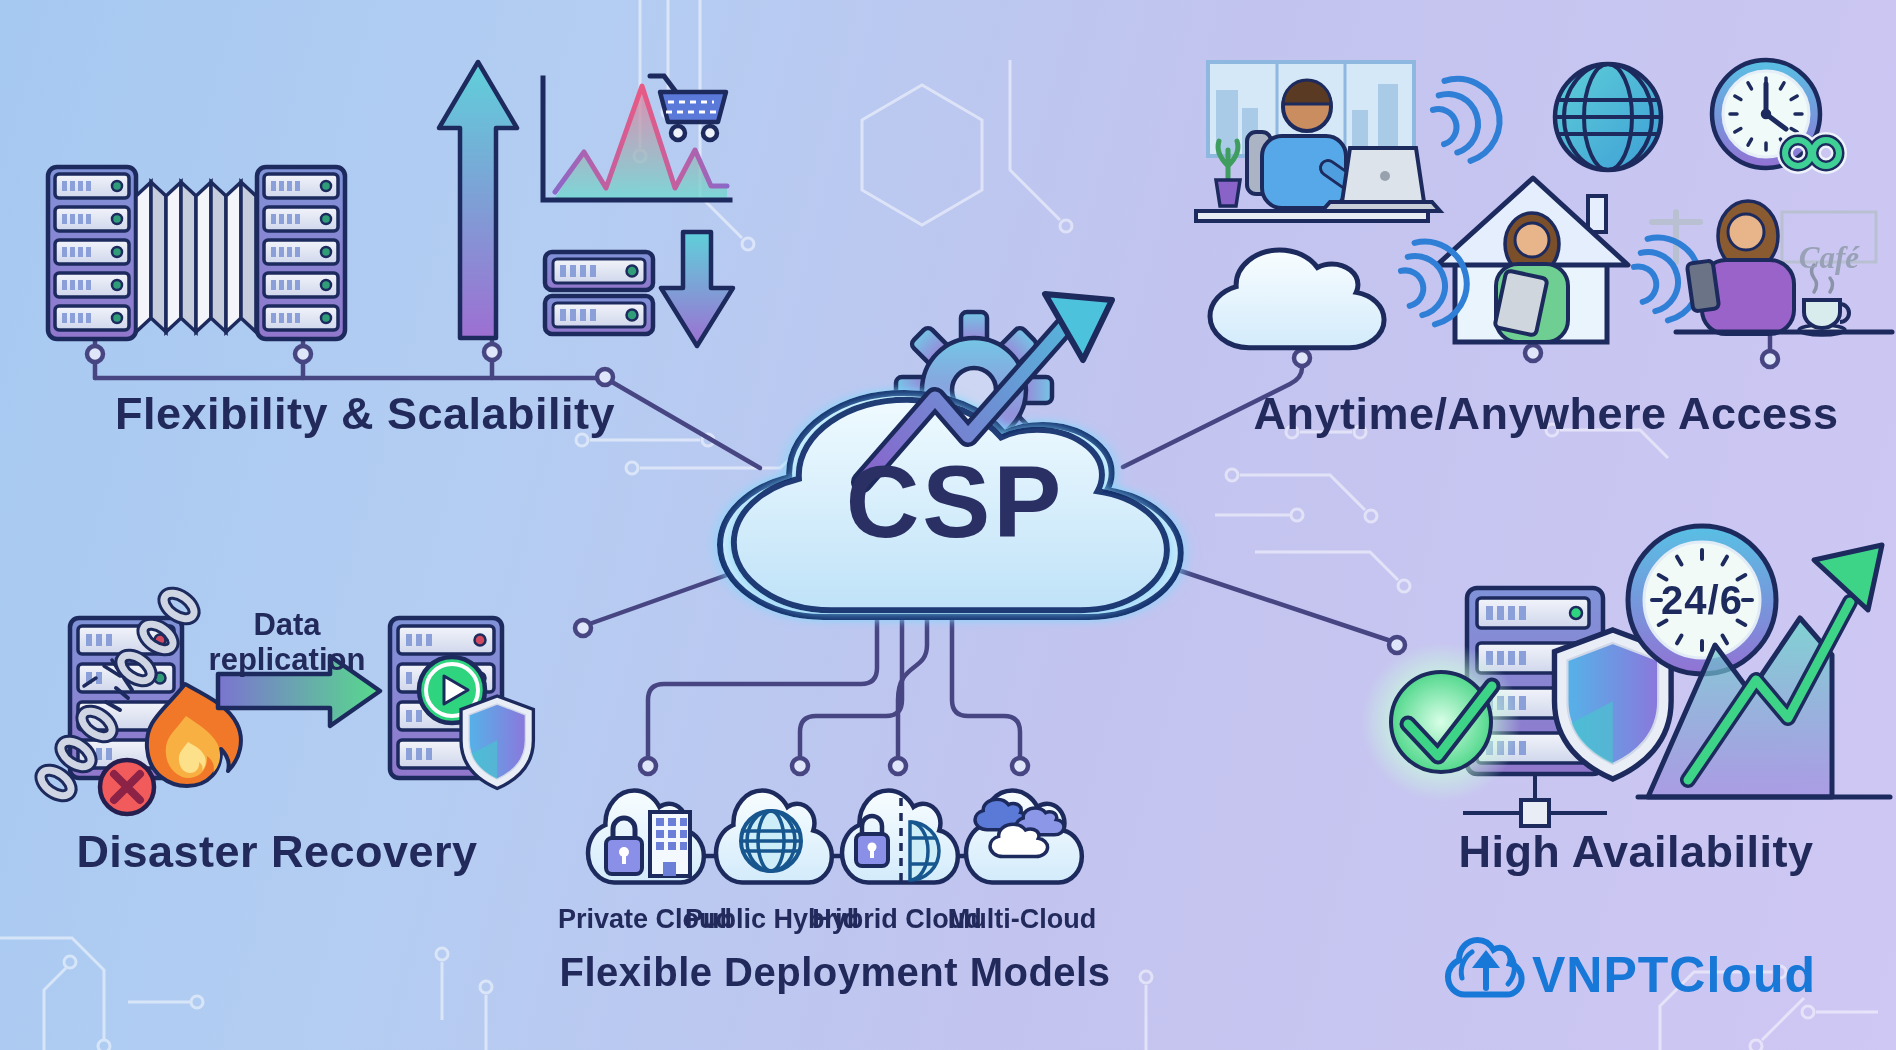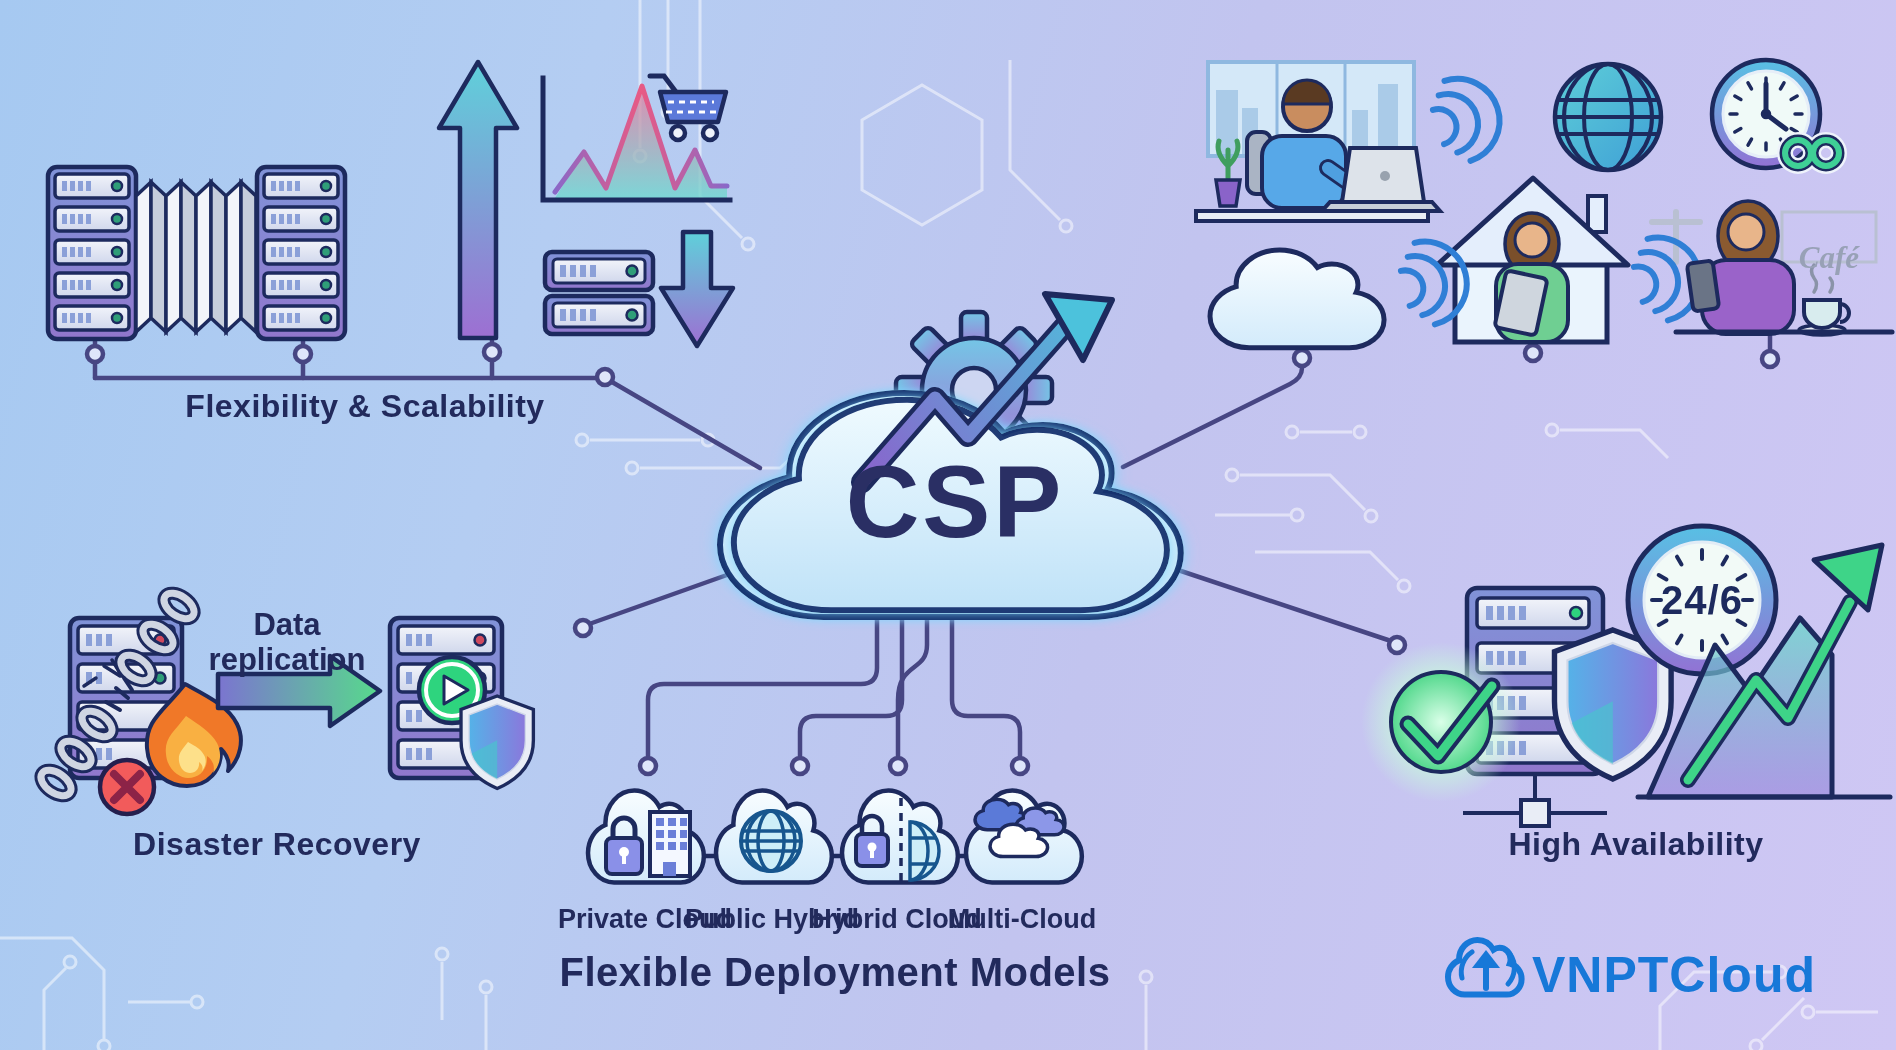--- a/index.html
+++ b/index.html
@@ -1,20 +1,20 @@
 <!DOCTYPE html>
 <html><head>
 <meta charset="utf-8">
 <style>
   html,body{margin:0;padding:0;background:#9fb6e6;}
   #stage{position:relative;width:1896px;height:1050px;overflow:hidden;
          background:linear-gradient(105deg,#a6c9f1 0%,#b4cdf2 28%,#c2c4ef 58%,#cfc7f4 100%);
          font-family:"Liberation Sans",sans-serif;}
   svg{position:absolute;left:0;top:0;}
-  .lbl{position:absolute;font-weight:bold;font-size:32px;color:#222a5c;white-space:nowrap;
+  .lbl{position:absolute;font-weight:bold;font-size:45px;color:#222a5c;white-space:nowrap;
        transform:translateX(-50%);letter-spacing:.5px;}
   #csp-label{font-size:102px;font-weight:800;color:#2a2f64;letter-spacing:3px;}
   #deploy-label{font-size:40px;text-align:right;}
   .cloud-lbl{position:absolute;font-weight:bold;font-size:27px;color:#222a5c;white-space:nowrap;transform:translateX(-50%);}
   #rep-label{position:absolute;width:170px;text-align:center;font-weight:bold;font-size:31px;line-height:1.12;color:#222a5c;}
   #badge-247{position:absolute;font-weight:bold;font-size:40px;color:#1d2a5e;transform:translate(-50%,-50%);letter-spacing:1px;}
   #cafe-sign{position:absolute;font-family:"Liberation Serif",serif;font-style:italic;font-weight:bold;
              font-size:31px;color:#98a1b6;transform:translateX(-50%);}
   #logo-text{position:absolute;font-weight:bold;font-size:50px;color:#1778d8;letter-spacing:1px;}
 </style>
@@ -639,20 +639,21 @@
 <g>
   <use href="#cloudPath" transform="translate(1448,936) scale(0.115,0.122)" fill="none" stroke="#1778d8" stroke-width="6"></use>
   <path d="M1486,988 V962" stroke="#1778d8" stroke-width="6" stroke-linecap="round"></path>
   <polygon points="1486,950 1472,968 1500,968" fill="#1778d8"></polygon>
   <path d="M1462,978 a24,24 0 0 1 10,-26 M1510,954 a24,24 0 0 1 -2,30" fill="none" stroke="#1778d8" stroke-width="5" stroke-linecap="round"></path>
 </g>
 </svg>
 
 <div id="csp-label" class="lbl" style="left:955px;top:444px;">CSP</div>
 <div class="lbl" style="left:365px;top:388px;">Flexibility &amp; Scalability</div>
+<div class="lbl" style="left:1546px;top:388px;">Anytime/Anywhere Access</div>
 <div class="lbl" style="left:277px;top:826px;">Disaster Recovery</div>
 <div class="lbl" style="left:1636px;top:826px;">High Availability</div>
 <div id="deploy-label" class="lbl" style="left:835px;top:950px;">Flexible Deployment Models</div>
 <div id="rep-label" style="left:202px;top:608px;">Data replication</div>
 <div class="cloud-lbl" style="left:645px;top:904px;">Private Cloud</div>
 <div class="cloud-lbl" style="left:772px;top:904px;">Public Hybrid</div>
 <div class="cloud-lbl" style="left:897px;top:904px;">Hybrid Cloud</div>
 <div class="cloud-lbl" style="left:1022px;top:904px;text-align:right;">Multi-Cloud</div>
 <div id="badge-247" style="left:1702px;top:600px;">24/6</div>
 <div id="cafe-sign" style="left:1829px;top:216px;margin-top:24px;">Café</div>

